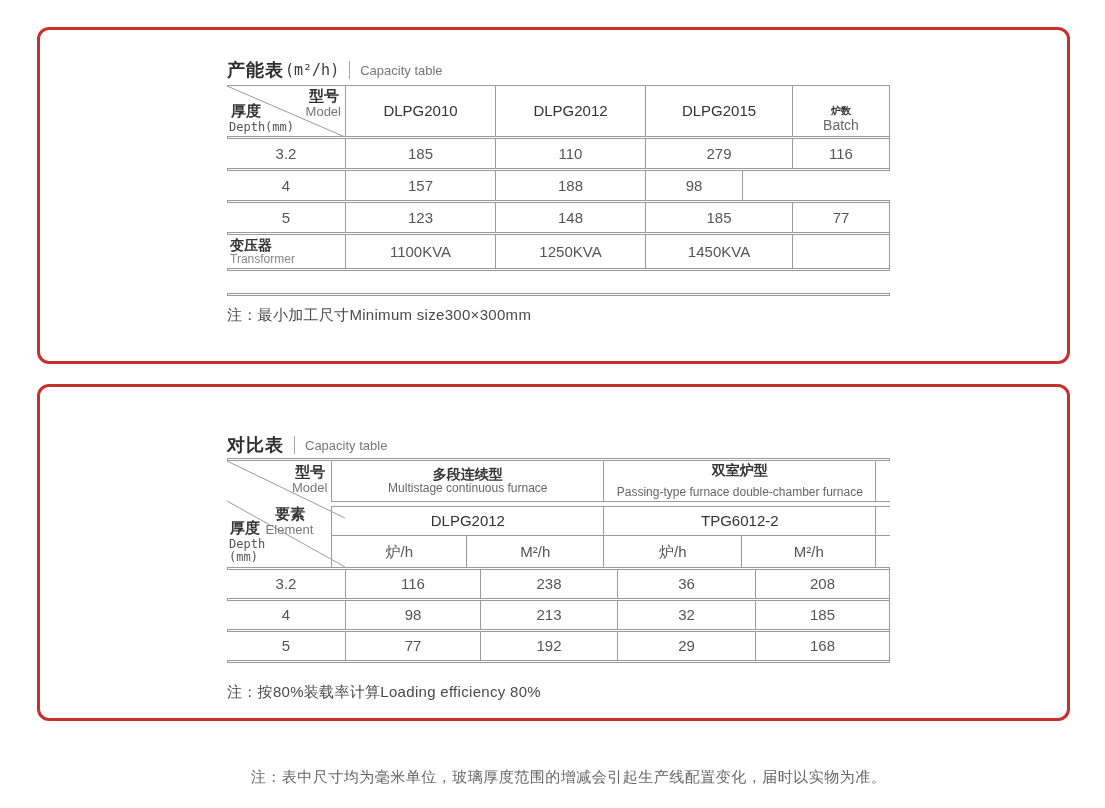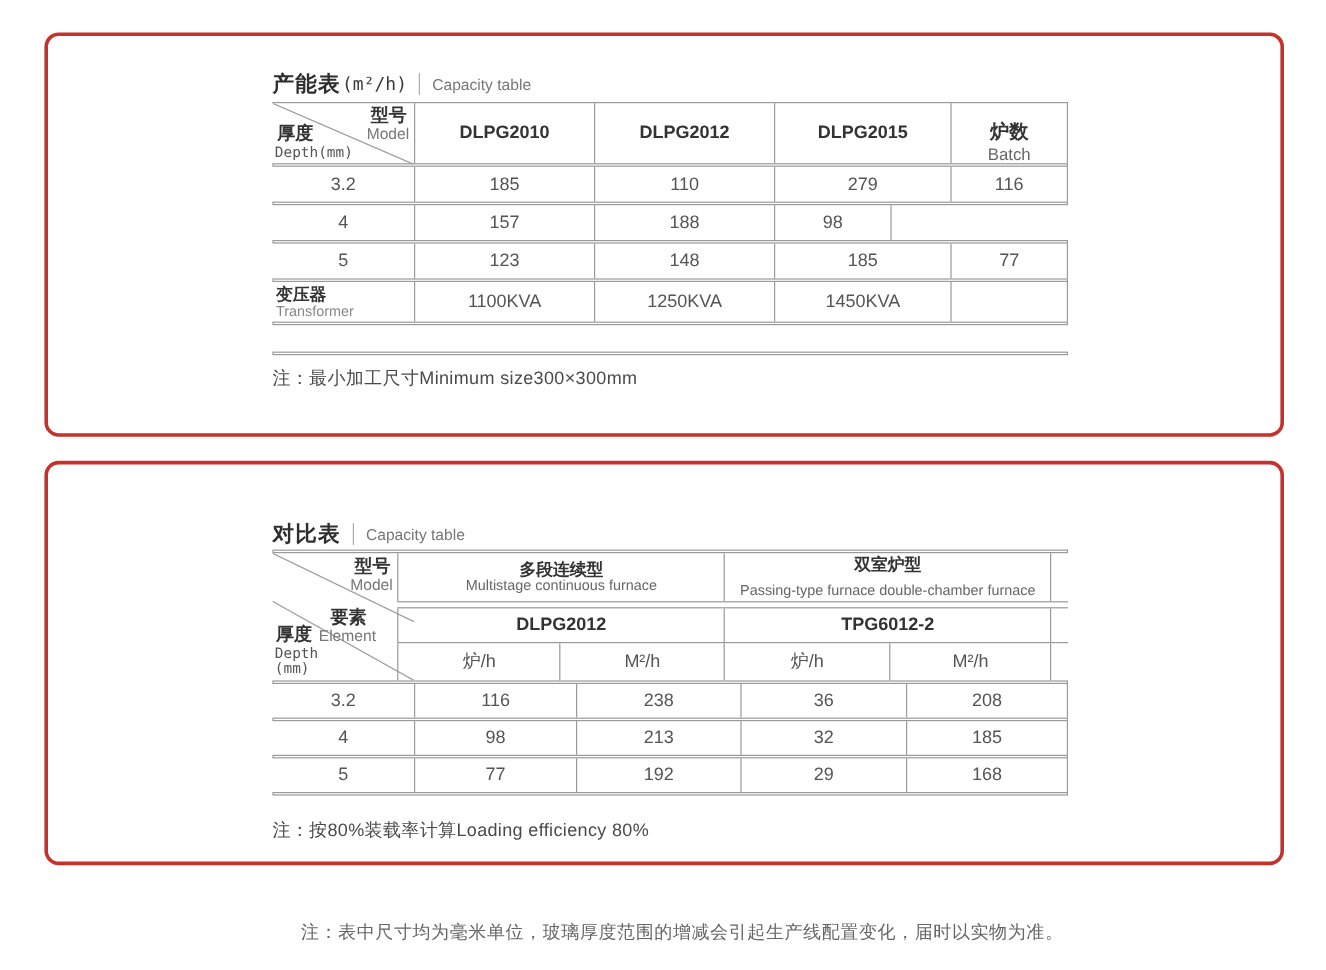--- a/index.html
+++ b/index.html
@@ -36,21 +36,21 @@
   .bold-cn { font-weight:bold; color:#333; }
 
   
   .w0{width:118px;} .w1{width:150px;} .w2{width:150px;} .w3{width:147px;} .w4{width:98px;}
   
   .x0{width:118px;} .x1{width:135px;} .x2{width:137px;} .x3{width:138px;} .x4{width:135px;}
   .g1{width:272px;} .g2{width:273px;gap:8px;}
 
   
   .t1-header { display:flex; border-top:1px solid #9a9a9a; height:51px; }
-  .t1-model { font-weight:bold; font-size:15px; color:#333; }
+  .t1-model { font-weight:normal; font-size:15px; color:#333; }
   .corner { position:relative; }
   .corner svg { position:absolute; left:0; top:0; }
   .corner span { position:absolute; white-space:nowrap; }
   .c-top-cn { font-weight:bold; font-size:15px; color:#333; }
   .c-top-en { font-size:13px; color:#777; }
   .c-bot-cn { font-weight:bold; font-size:15px; color:#333; }
   .c-mono { font-family:"DejaVu Sans Mono",monospace; font-size:12px; color:#555; }
   .t1-row { height:29px; }
   .t1-transformer { height:33px; }
   .trans-label { align-items:flex-start !important; padding-left:3px; text-align:left; }
@@ -97,21 +97,21 @@
         </svg>
         <span class="c-top-cn" style="right:6px; top:1px;">型号</span>
         <span class="c-top-en" style="right:4px; top:18px;">Model</span>
         <span class="c-bot-cn" style="left:4px; top:16px;">厚度</span>
         <span class="c-mono" style="left:2px; top:34px;">Depth(mm)</span>
       </div>
       <div class="cell w1 vl t1-model">DLPG2010</div>
       <div class="cell w2 vl t1-model">DLPG2012</div>
       <div class="cell w3 vl t1-model">DLPG2015</div>
       <div class="cell w4 vl vr">
-        <span class="bold-cn" style="font-size:16px;margin-top:16px;">炉数</span>
+        <span class="bold-cn" style="font-size:10px;margin-top:16px;">炉数</span>
         <span style="font-size:14px;color:#666;">Batch</span>
       </div>
     </div>
 
     <div class="band"></div>
 
     <div class="row t1-row">
       <div class="cell w0">3.2</div>
       <div class="cell w1 vl">185</div>
       <div class="cell w2 vl">110</div>

